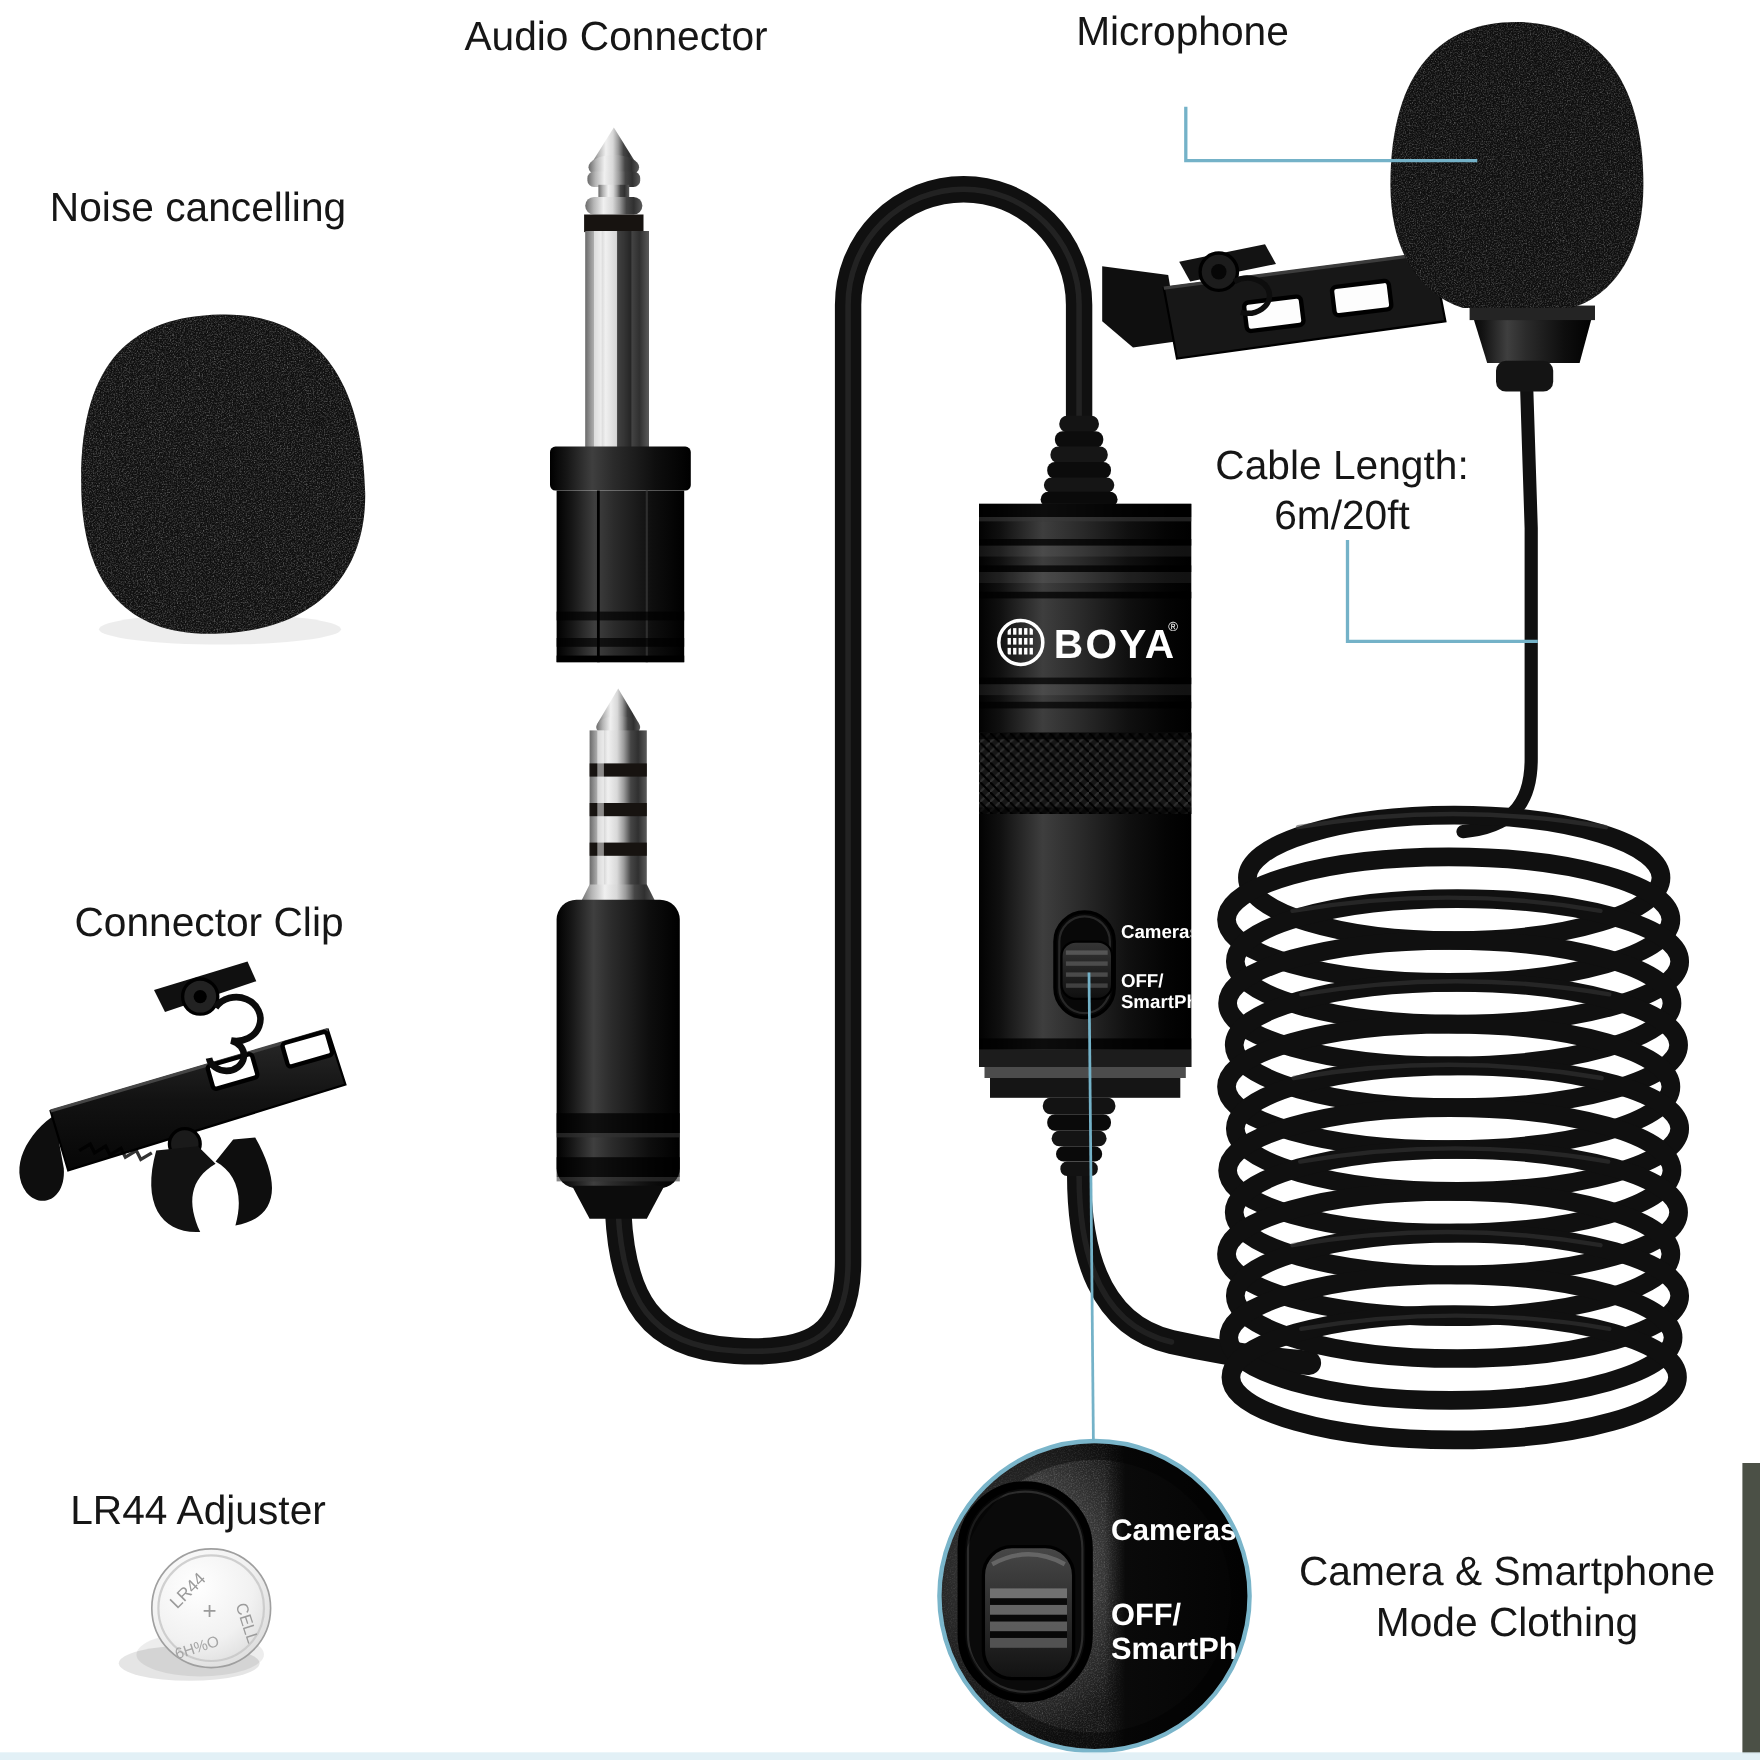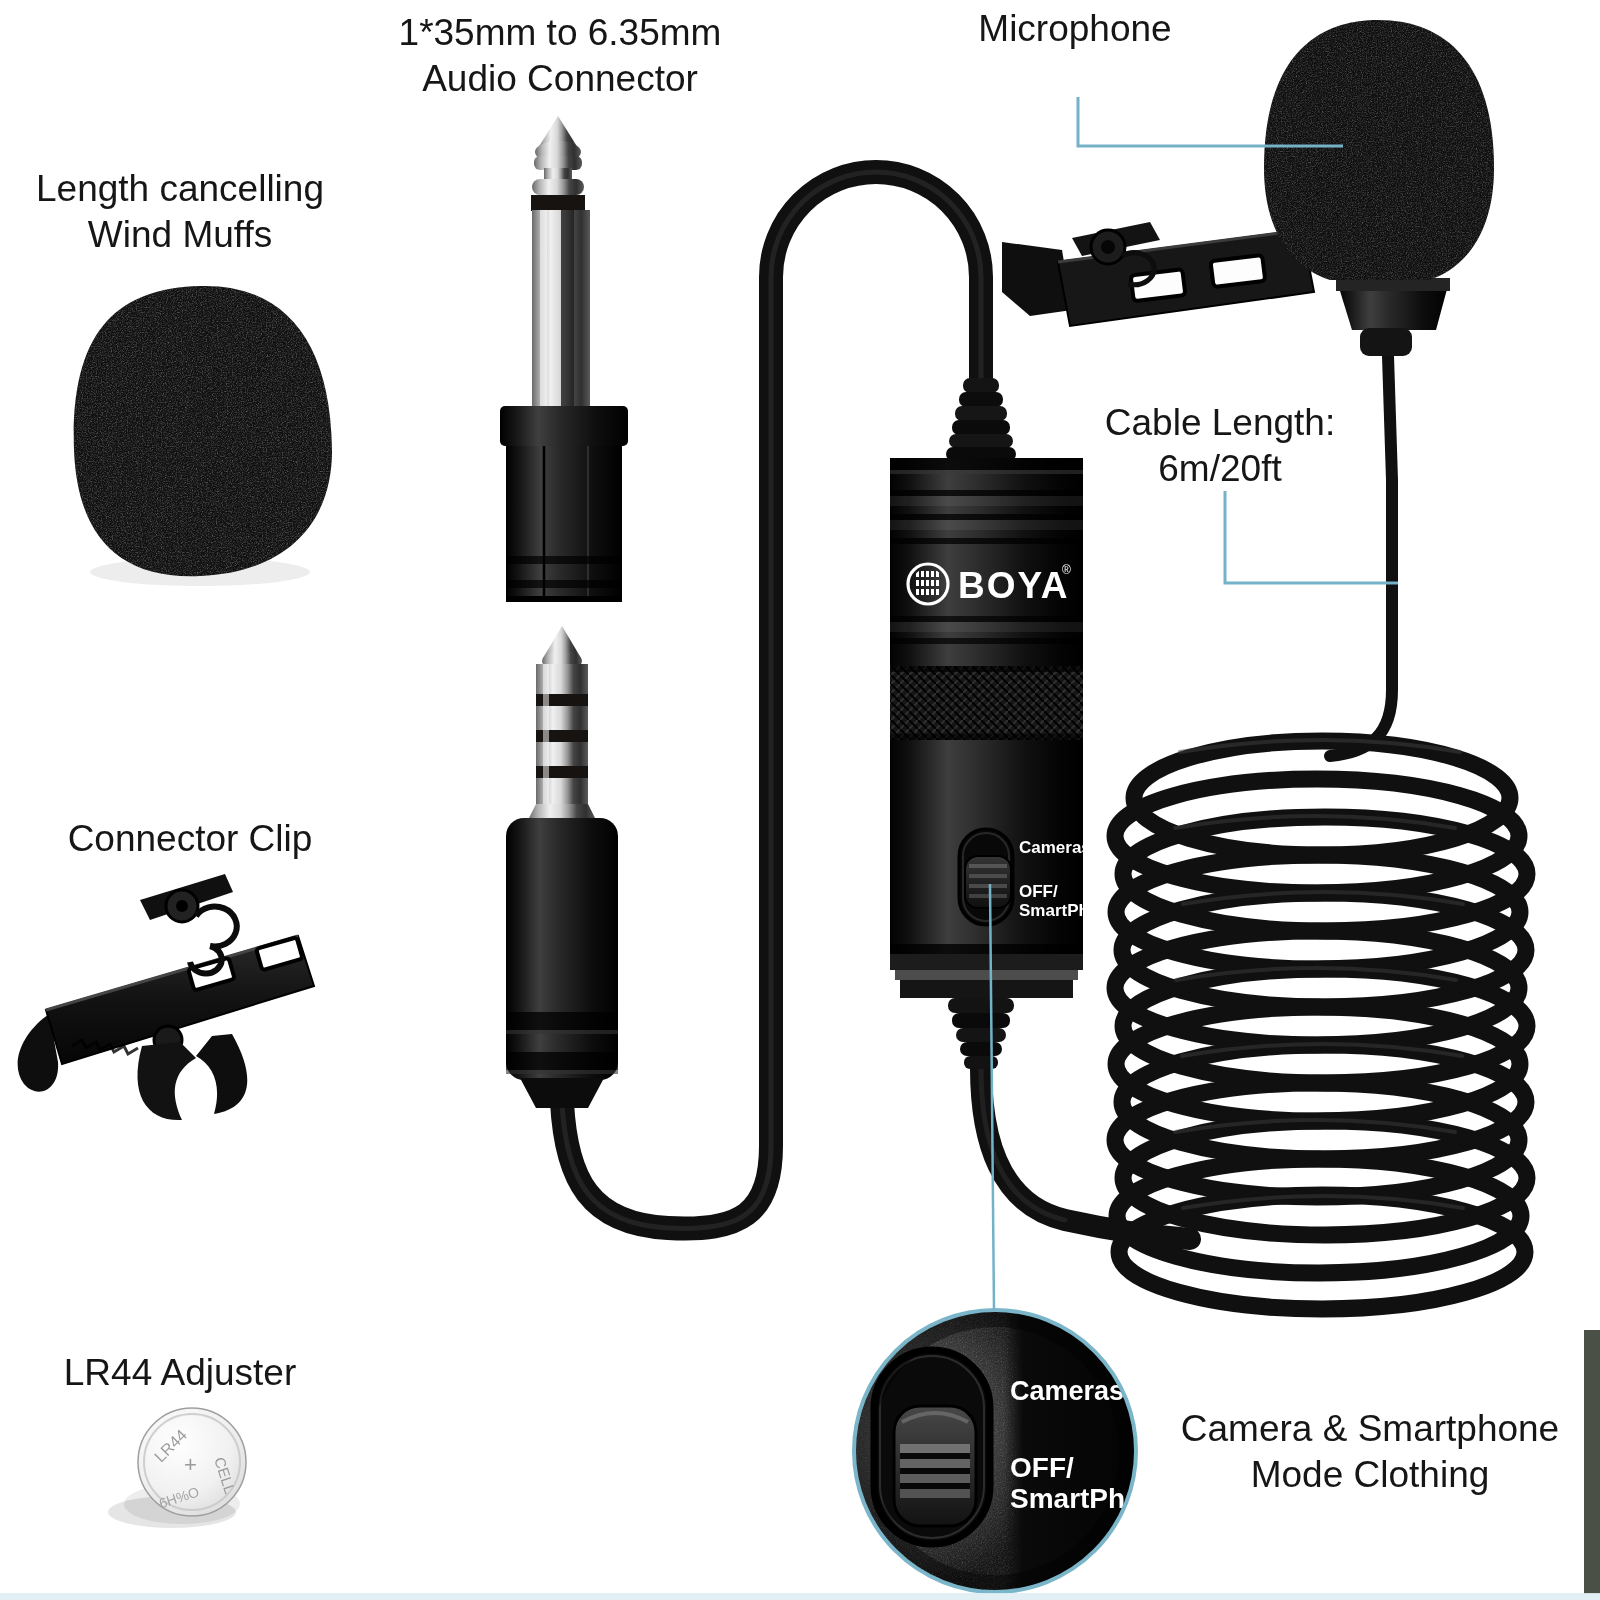--- a/index.html
+++ b/index.html
@@ -331,29 +331,27 @@
   <path d="M1078,97 L1078,146 L1343,146" stroke-width="3"></path>
   <path d="M1225,491 L1225,583 L1398,583" stroke-width="3"></path>
   <path d="M990,884 L994,1310" stroke-width="2.5"></path>
 </g>
 
 <rect x="1584" y="1330" width="16" height="264" fill="#4b5046"></rect>
 <rect x="0" y="1593" width="1600" height="7" fill="#dfeef5" opacity="0.9"></rect>
 </svg>
 
 <div class="lbl" id="lbl-audio">
-  <div>1*35mm to 6.35mm</div>
   <div>Audio Connector</div>
 </div>
 <div class="lbl" id="lbl-lav">
   <div>Microphone</div>
 </div>
 <div class="lbl" id="lbl-muffs">
-  <div>Length cancelling</div>
-  <div>Wind Muffs</div>
+  <div>Noise cancelling</div>
 </div>
 <div class="lbl" id="lbl-clip">Connector Clip</div>
 <div class="lbl" id="lbl-batt">LR44 Adjuster</div>
 <div class="lbl" id="lbl-cable">
   <div>Cable Length:</div>
   <div>6m/20ft</div>
 </div>
 <div class="lbl" id="lbl-adj">
   <div>Camera &amp; Smartphone</div>
   <div>Mode Clothing</div>

